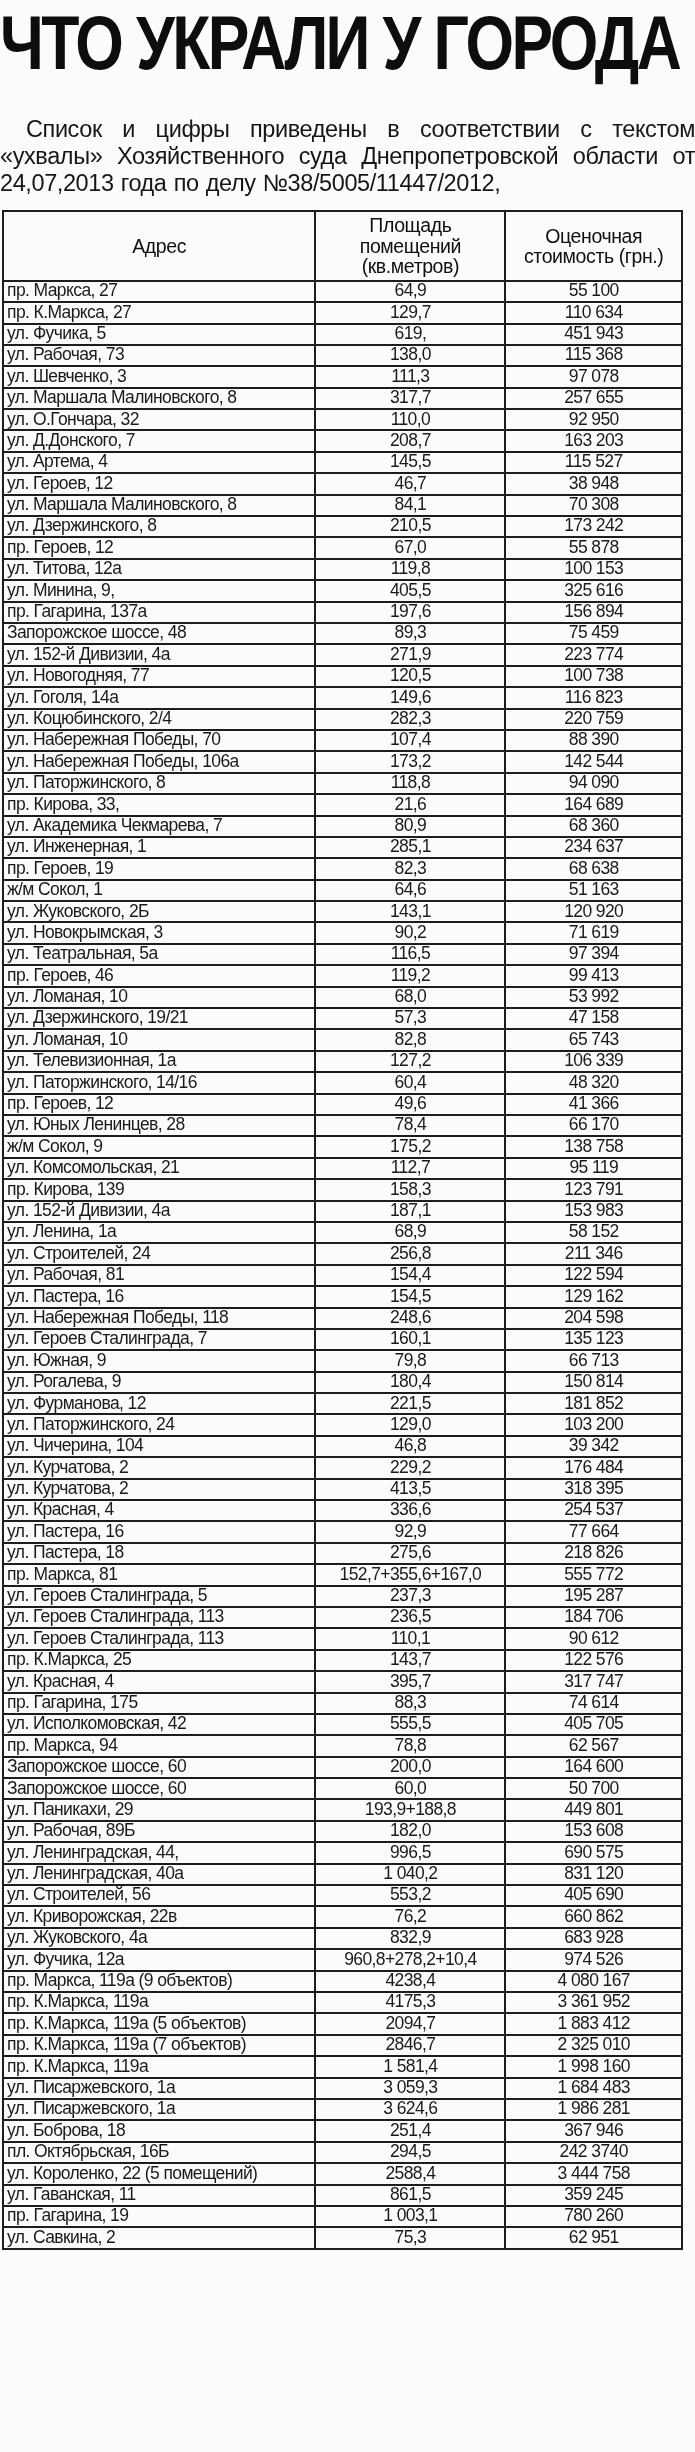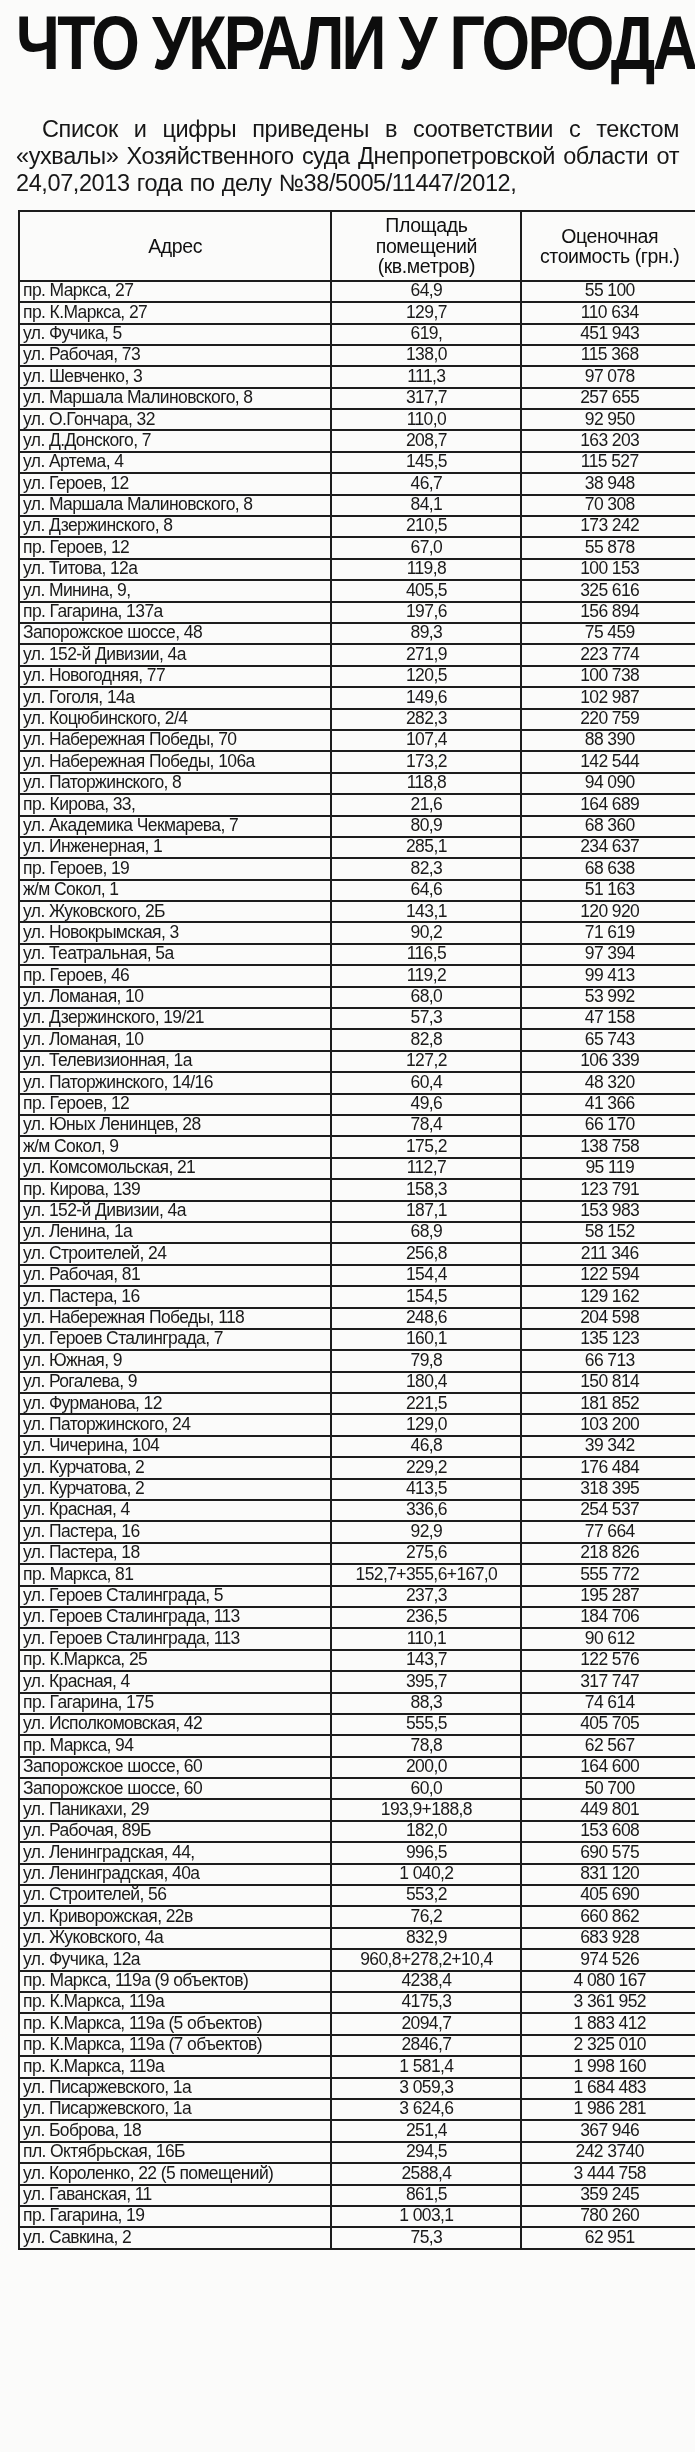--- a/index.html
+++ b/index.html
@@ -6,21 +6,21 @@
   html, body {
     width: 695px;
     background: #fbfbfa;
     overflow-x: hidden;
     font-family: "Liberation Sans", sans-serif;
     color: #141414;
   }
   .page {
     width: 695px;
     min-height: 2452px;
-    padding: 0 16px;
+    padding: 0 0;
   }
   .headline {
     font-size: 71px;
     font-weight: 700;
     letter-spacing: -3px;
     white-space: nowrap;
     line-height: 1.0;
     padding-top: 4px;
     transform: scale(0.88, 1.08);
     transform-origin: 0 0;
@@ -186,21 +186,21 @@
           <td class="num">223 774</td>
         </tr>
         <tr>
           <td class="addr">ул. Новогодняя, 77</td>
           <td class="num">120,5</td>
           <td class="num">100 738</td>
         </tr>
         <tr>
           <td class="addr">ул. Гоголя, 14а</td>
           <td class="num">149,6</td>
-          <td class="num">102 987</td>
+          <td class="num">116 823</td>
         </tr>
         <tr>
           <td class="addr">ул. Коцюбинского, 2/4</td>
           <td class="num">282,3</td>
           <td class="num">220 759</td>
         </tr>
         <tr>
           <td class="addr">ул. Набережная Победы, 70</td>
           <td class="num">107,4</td>
           <td class="num">88 390</td>

